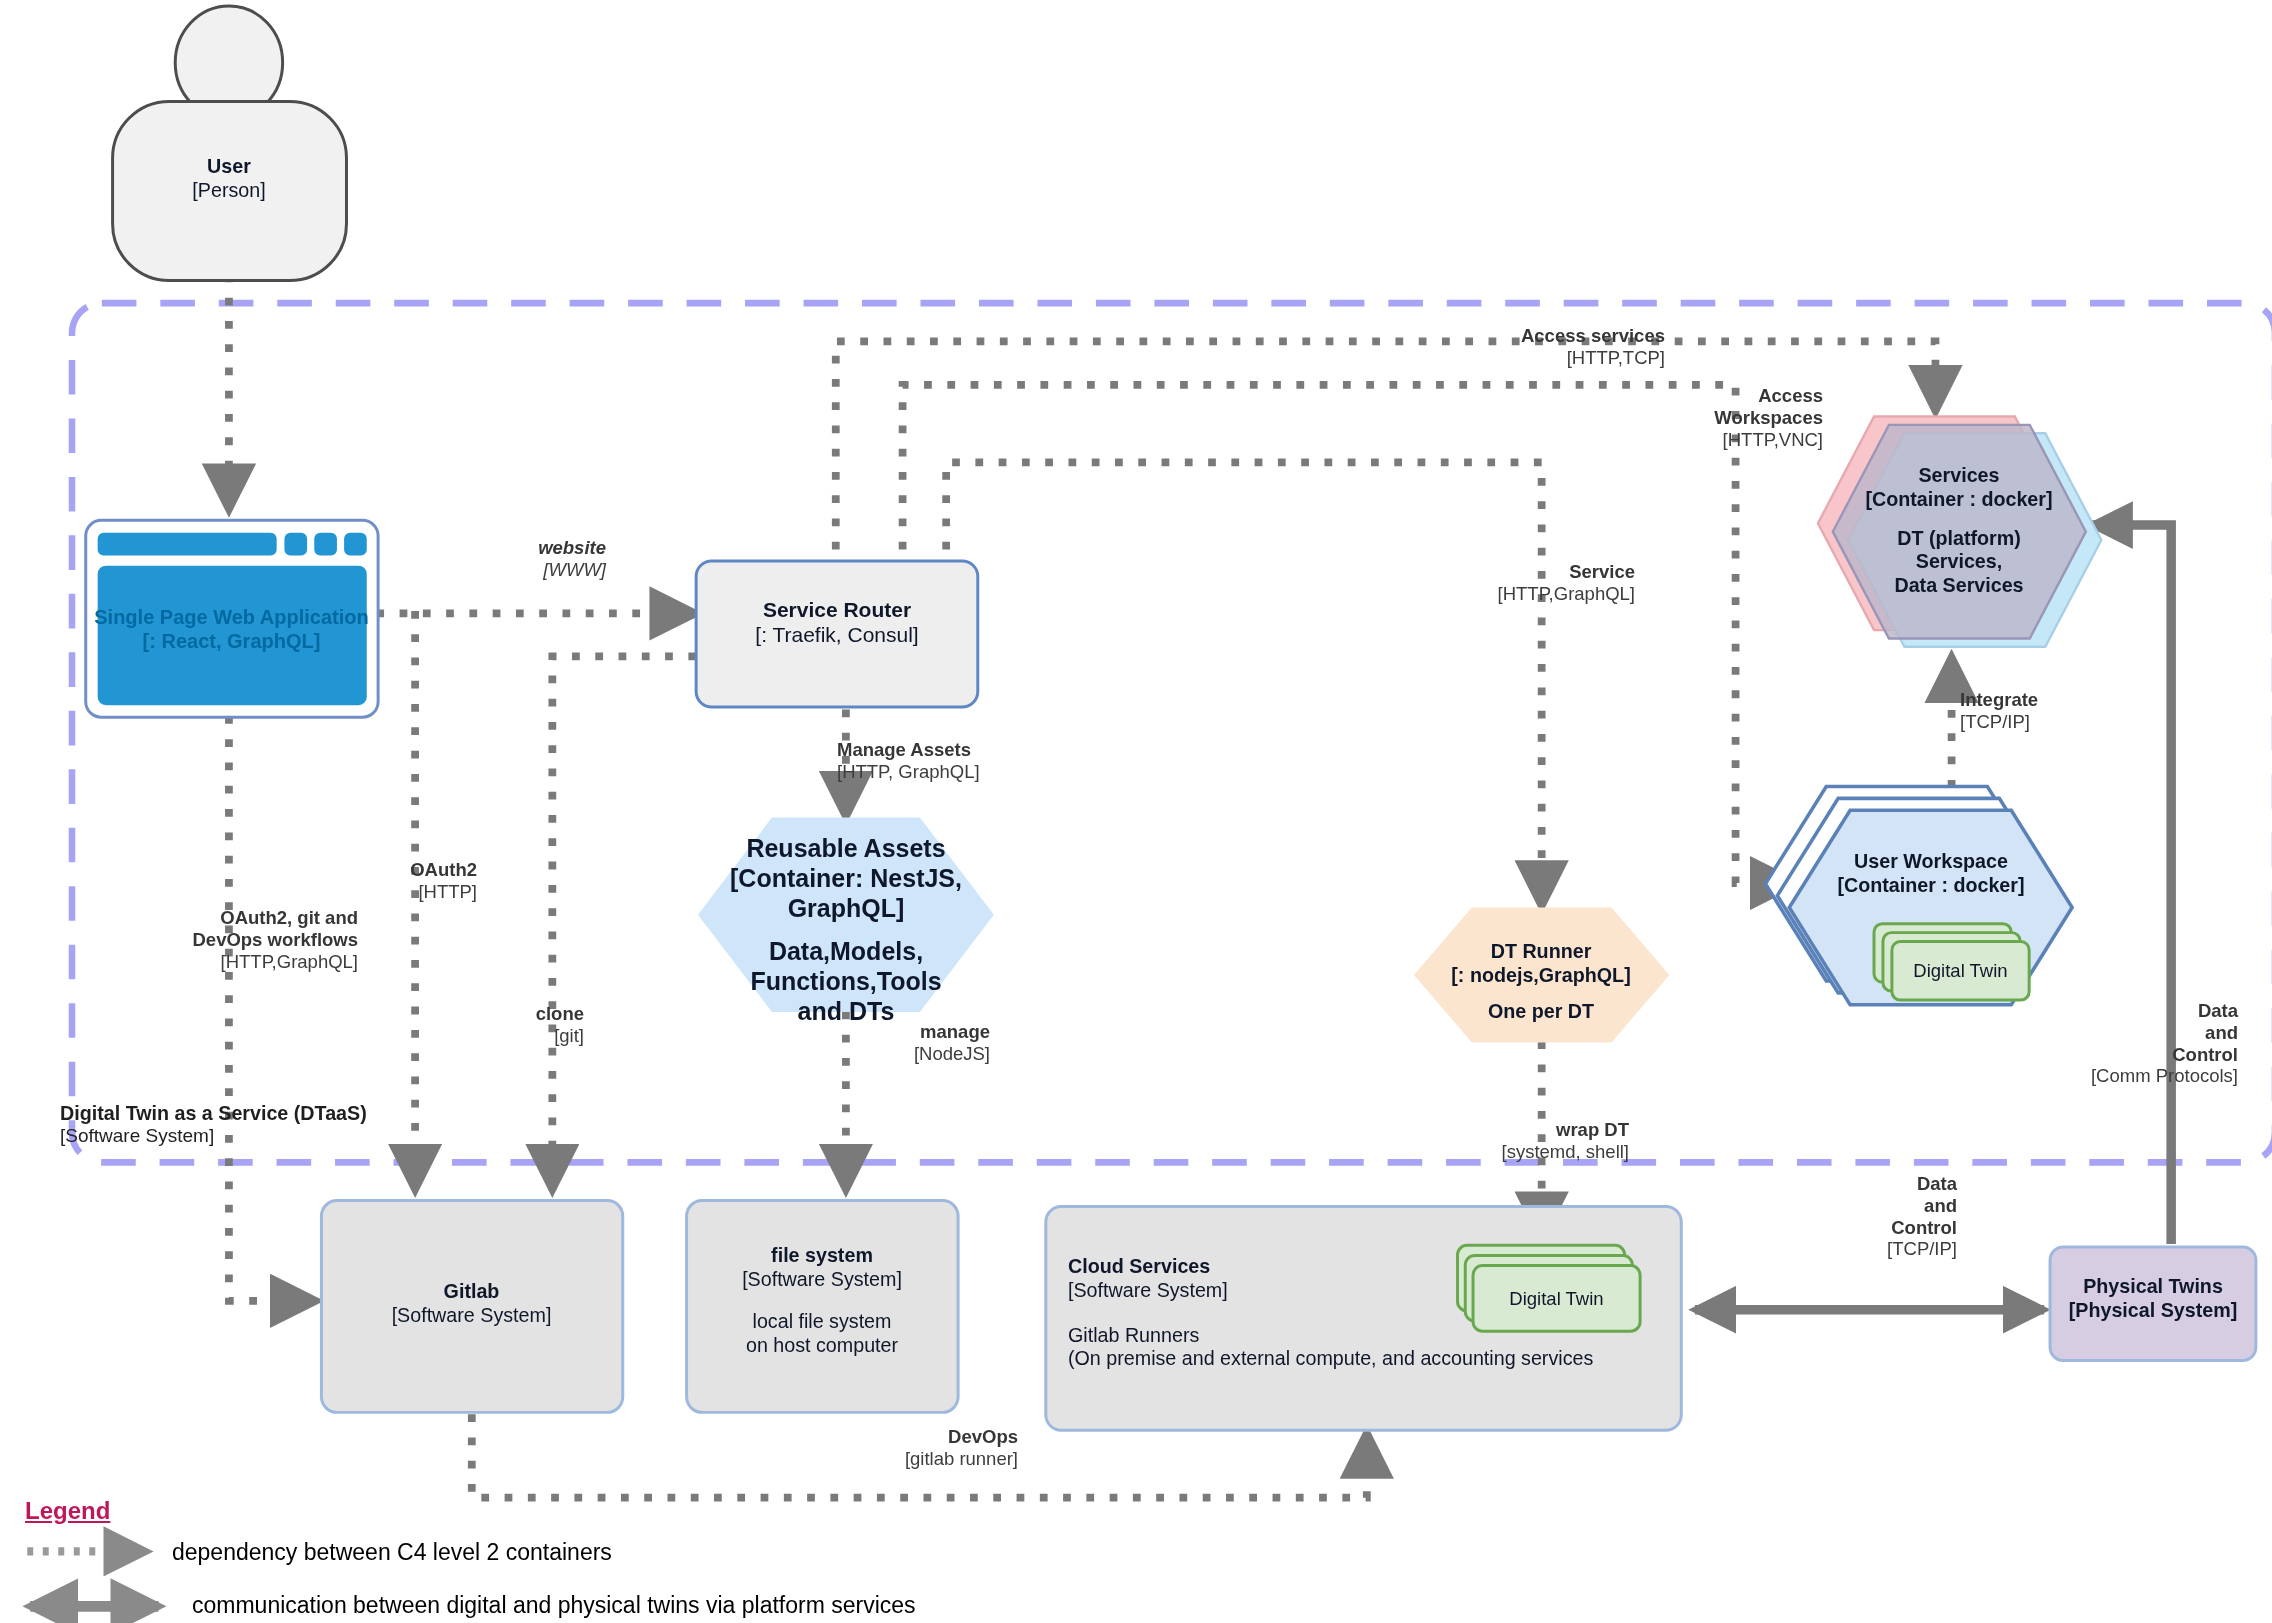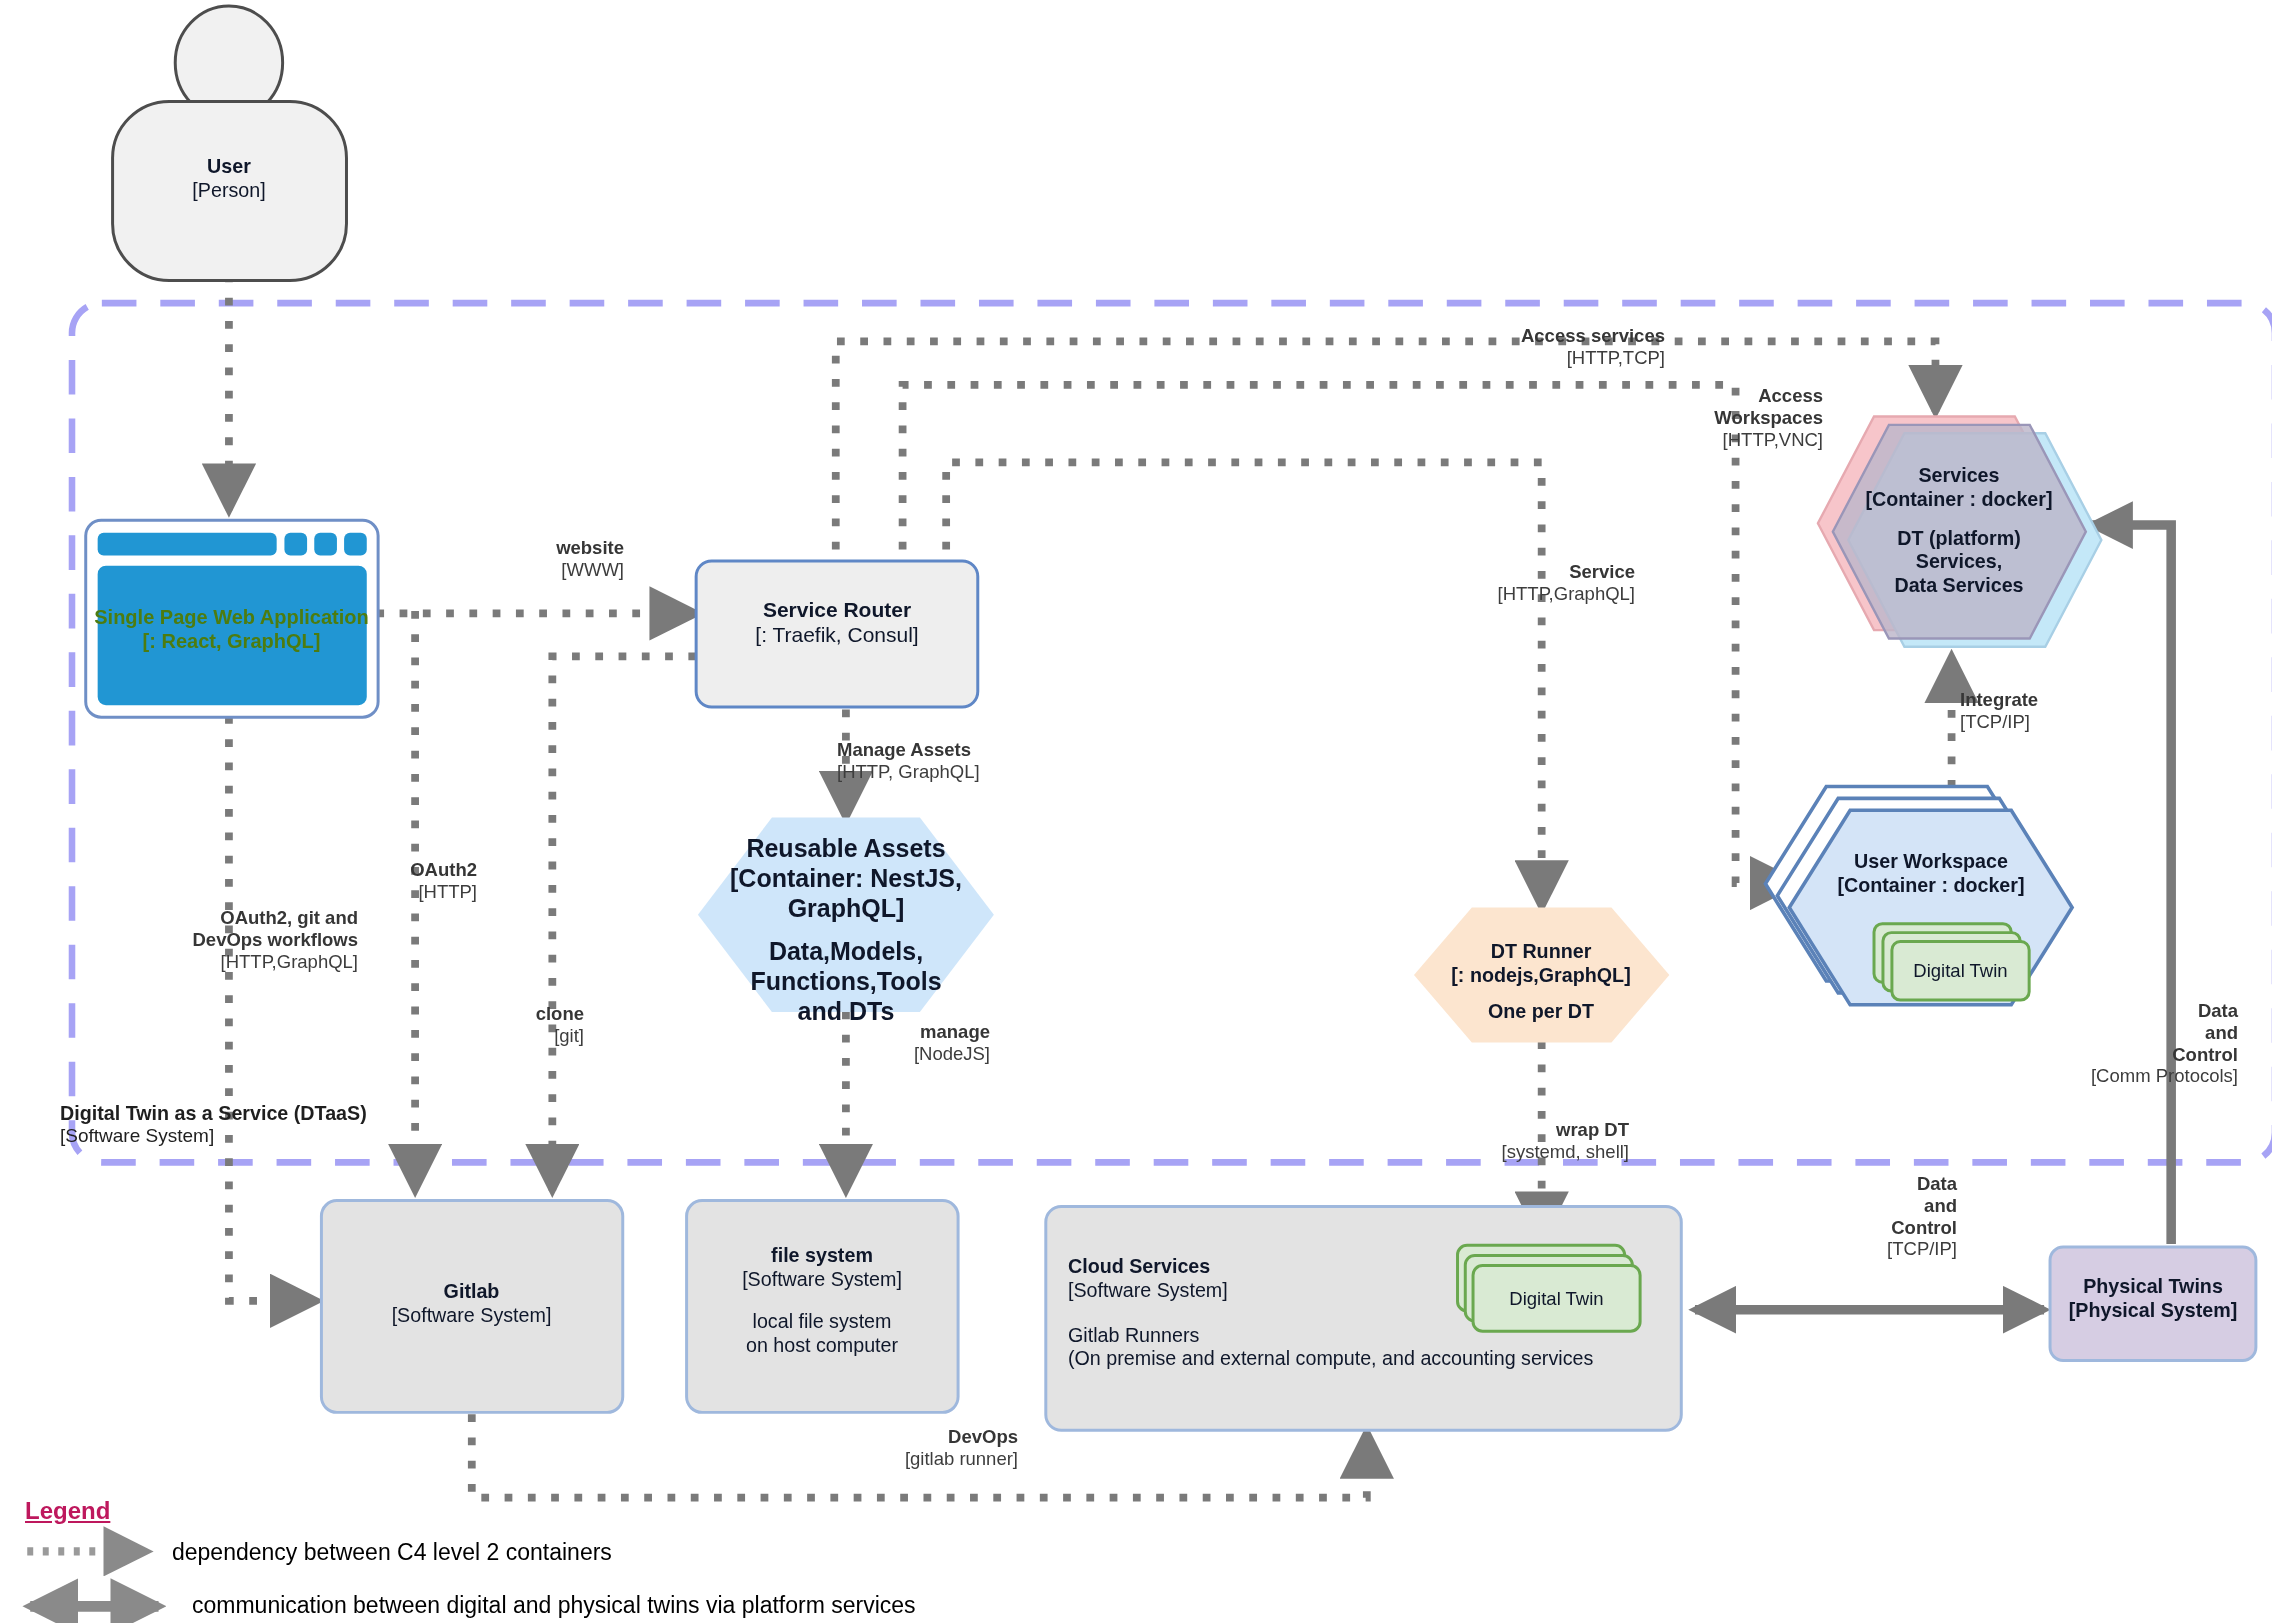--- a/index.html
+++ b/index.html
@@ -159,21 +159,21 @@
 <div class="lbl" style="left:60px;top:1102px;width:382px;text-align:left;font-size:19.7px;">
   <div class="b">Digital Twin as a Service (DTaaS)</div>
   <div class="n" style="font-size:19px;">[Software System]</div>
 </div>
 
 <div class="nodetext" style="left:112px;top:155px;width:234px;font-size:19.7px;">
   <div class="t1">User</div>
   <div style="font-weight:normal;">[Person]</div>
 </div>
 
-<div class="nodetext" style="left:94px;top:605px;width:275px;font-size:20px;color:#4d7c0f;">
+<div class="nodetext" style="left:94px;top:605px;width:275px;font-size:20px;color:#0369a1;">
   <div class="t1">Single Page Web Application</div>
   <div class="t2">[: React, GraphQL]</div>
 </div>
 
 <div class="nodetext" style="left:696px;top:597px;width:282px;font-size:21px;">
   <div class="t1">Service Router</div>
   <div style="font-weight:normal;">[: Traefik, Consul]</div>
 </div>
 
 <div class="nodetext" style="left:729px;top:833px;width:234px;font-size:25px;">
@@ -234,21 +234,21 @@
 
 <div class="nodetext" style="left:1473px;top:1288px;width:167px;font-size:18.5px;">
   <div style="font-weight:normal;">Digital Twin</div>
 </div>
 
 <div class="nodetext" style="left:2050px;top:1275px;width:206px;font-size:19.7px;">
   <div class="t1">Physical Twins</div>
   <div class="t1">[Physical System]</div>
 </div>
 
-<div class="lbl edgelabel" style="left:481px;top:537px;width:143px;">
+<div class="lbl edgelabel" style="left:463px;top:537px;width:143px;font-style:italic;">
   <div class="b">website</div>
   <div class="n">[WWW]</div>
 </div>
 
 <div class="lbl edgelabel" style="left:824px;top:739px;width:239px;text-align:left;padding-left:13px;">
   <div class="b">Manage Assets</div>
   <div class="n">[HTTP, GraphQL]</div>
 </div>
 
 <div class="lbl edgelabel" style="left:101px;top:907px;width:257px;">

